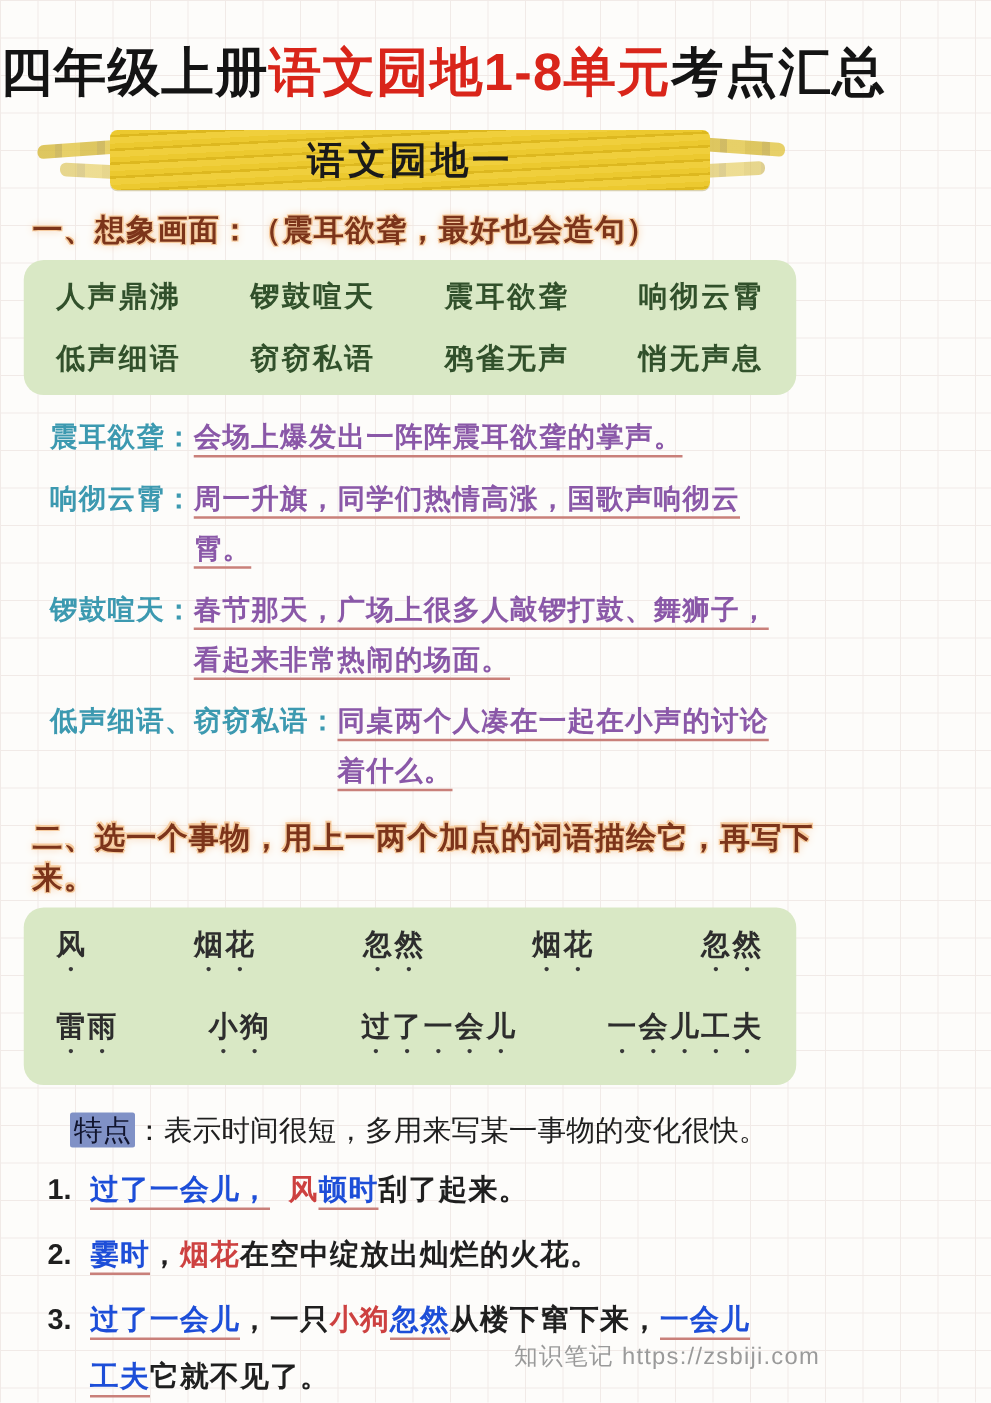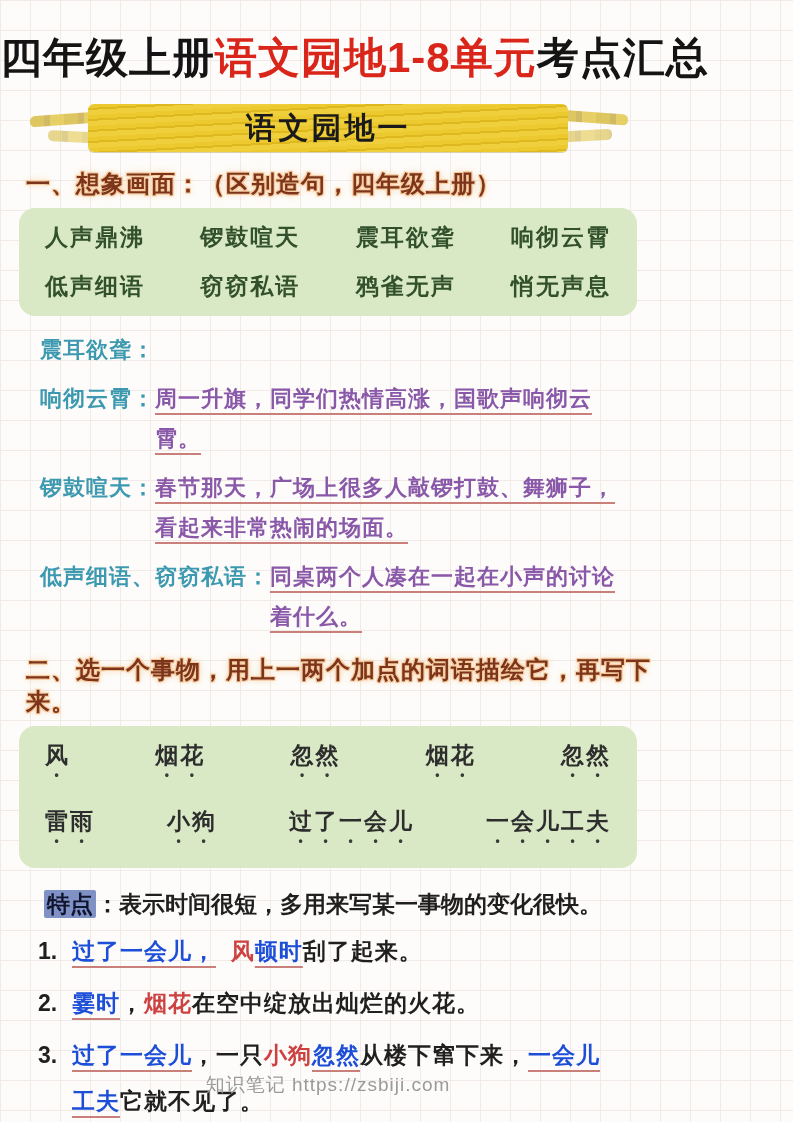--- a/index.html
+++ b/index.html
@@ -90,21 +90,21 @@
   .def-sentence {
     font-size:22px; font-weight:bold; color:#8a58a8;
     line-height:40px; letter-spacing:1px;
     text-decoration:underline;
     text-decoration-color:#c9807a;
     text-decoration-thickness:2px;
     text-underline-offset:7px;
   }
 
   
-  .feature-line { margin:16px 0 4px 44px; font-size:23px; font-weight:bold; line-height:40px; }
+  .feature-line { margin:16px 0 4px 56px; font-size:23px; font-weight:normal; line-height:40px; }
   .feature-label { background:#8091c6; color:#10142e; padding:1px 3px; border-radius:2px; }
   .feature-text { color:#1f1f1f; }
 
   
   .examples { margin:4px 34px 0 38px; }
   .example { display:flex; align-items:flex-start; margin-bottom:6px; }
   .example-num { flex:0 0 34px; font-size:23px; font-weight:bold; color:#1f1f1f; line-height:46px; }
   .example-text { font-size:23px; font-weight:bold; line-height:46px; letter-spacing:1px; white-space:pre-wrap; }
   .seg { }
   .seg-black { color:#1f1f1f; }
@@ -113,60 +113,61 @@
     color:#1d4ed8;
     text-decoration:underline;
     text-decoration-color:#c9807a;
     text-decoration-thickness:2px;
     text-underline-offset:7px;
   }
 
   
   .footer {
     position:absolute; bottom:24px; left:0; width:100%;
-    text-align:center; font-size:19px; color:#9a9a9a; letter-spacing:1px;
+    text-align:right; font-size:19px; color:#9a9a9a; letter-spacing:1px;
   }
 </style>
 </head>
 <body>
 
 <div class="page">
 
   <h1 class="title"><span class="seg seg-black">四年级上册</span><span class="seg seg-red">语文园地1-8单元</span><span class="seg seg-black">考点汇总</span></h1>
 
   <div class="banner-wrap">
     <span class="streak l1"></span>
     <span class="streak l2"></span>
     <span class="streak r1"></span>
     <span class="streak r2"></span>
     <div class="banner">
       <span class="banner-text">语文园地一</span>
     </div>
   </div>
 
-  <h2 class="sec-heading">一、想象画面：（区别造句，四年级上册）</h2>
+  <h2 class="sec-heading">一、想象画面：（震耳欲聋，最好也会造句）</h2>
 
   <div class="word-box box1">
     <div class="word-row">
       <span class="word">人声鼎沸</span>
       <span class="word">锣鼓喧天</span>
       <span class="word">震耳欲聋</span>
       <span class="word">响彻云霄</span>
     </div>
     <div class="word-row">
       <span class="word">低声细语</span>
       <span class="word">窃窃私语</span>
       <span class="word">鸦雀无声</span>
       <span class="word">悄无声息</span>
     </div>
   </div>
 
   <div class="defs">
     <div class="def">
       <span class="def-term">震耳欲聋：</span>
+      <span class="def-sentence">会场上爆发出一阵阵震耳欲聋的掌声。</span>
     </div>
     <div class="def">
       <span class="def-term">响彻云霄：</span>
       <span class="def-sentence">周一升旗，同学们热情高涨，国歌声响彻云霄。</span>
     </div>
     <div class="def">
       <span class="def-term">锣鼓喧天：</span>
       <span class="def-sentence">春节那天，广场上很多人敲锣打鼓、舞狮子，看起来非常热闹的场面。</span>
     </div>
     <div class="def">

